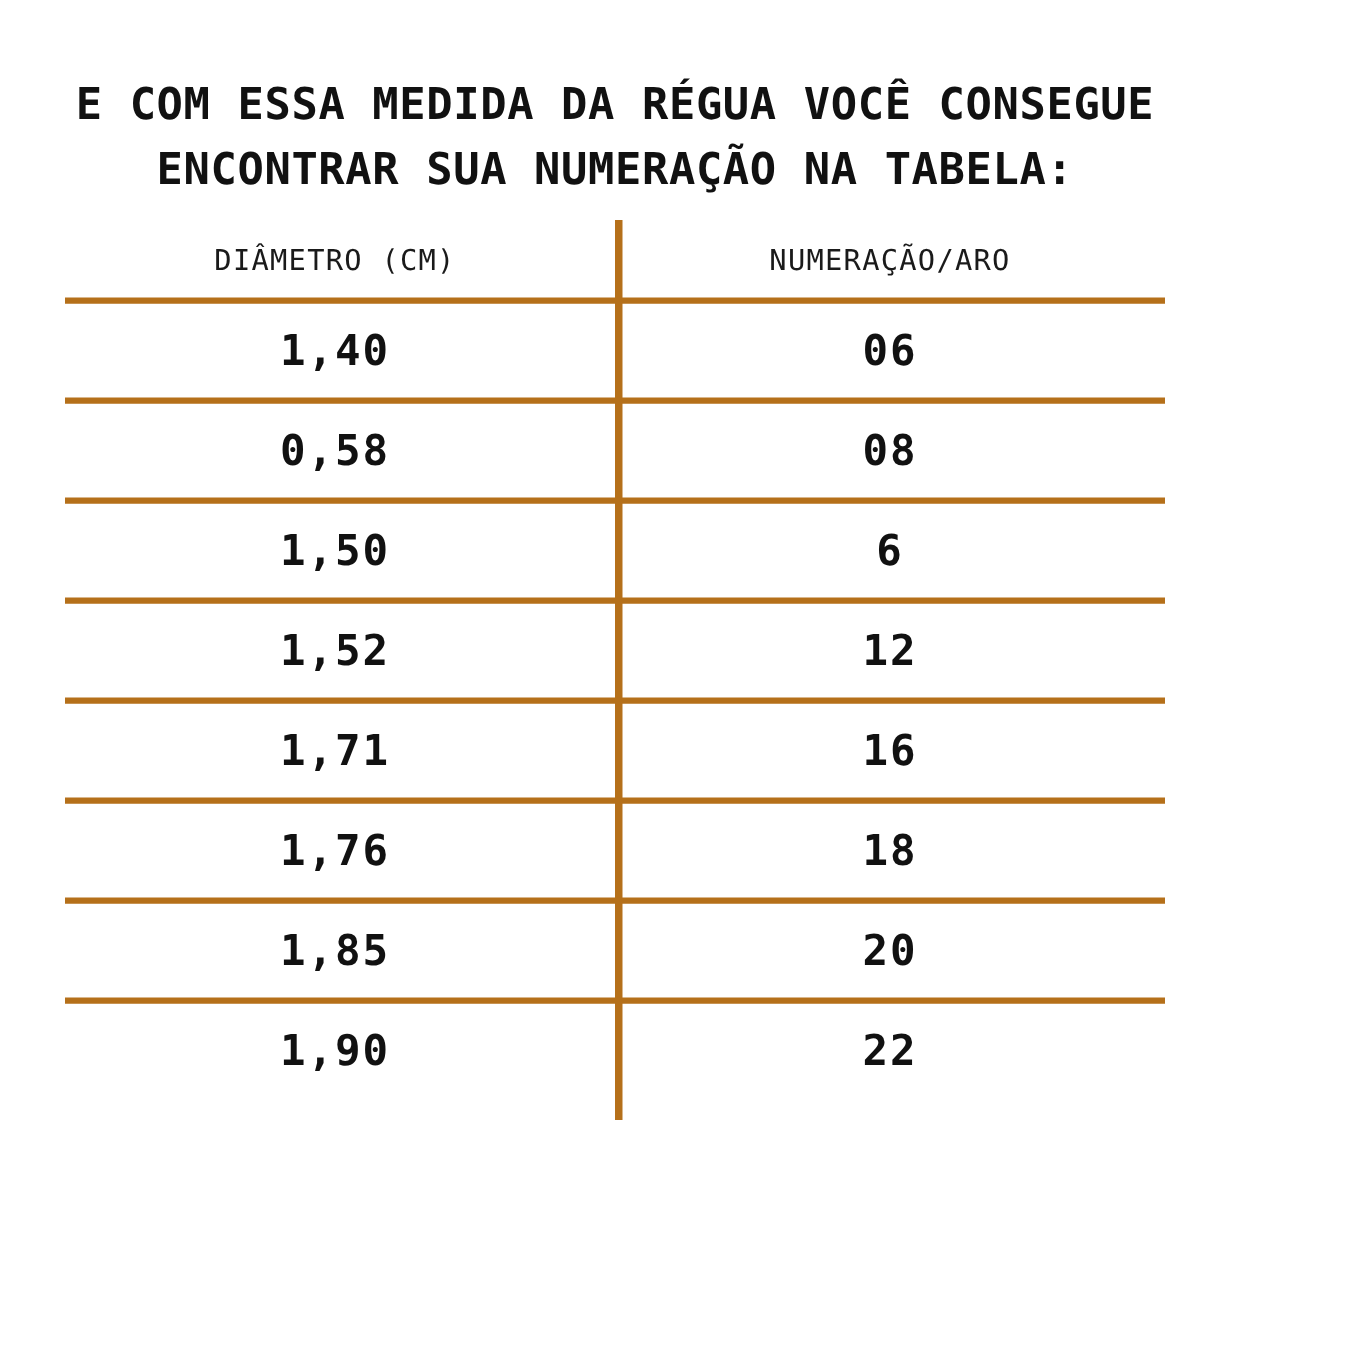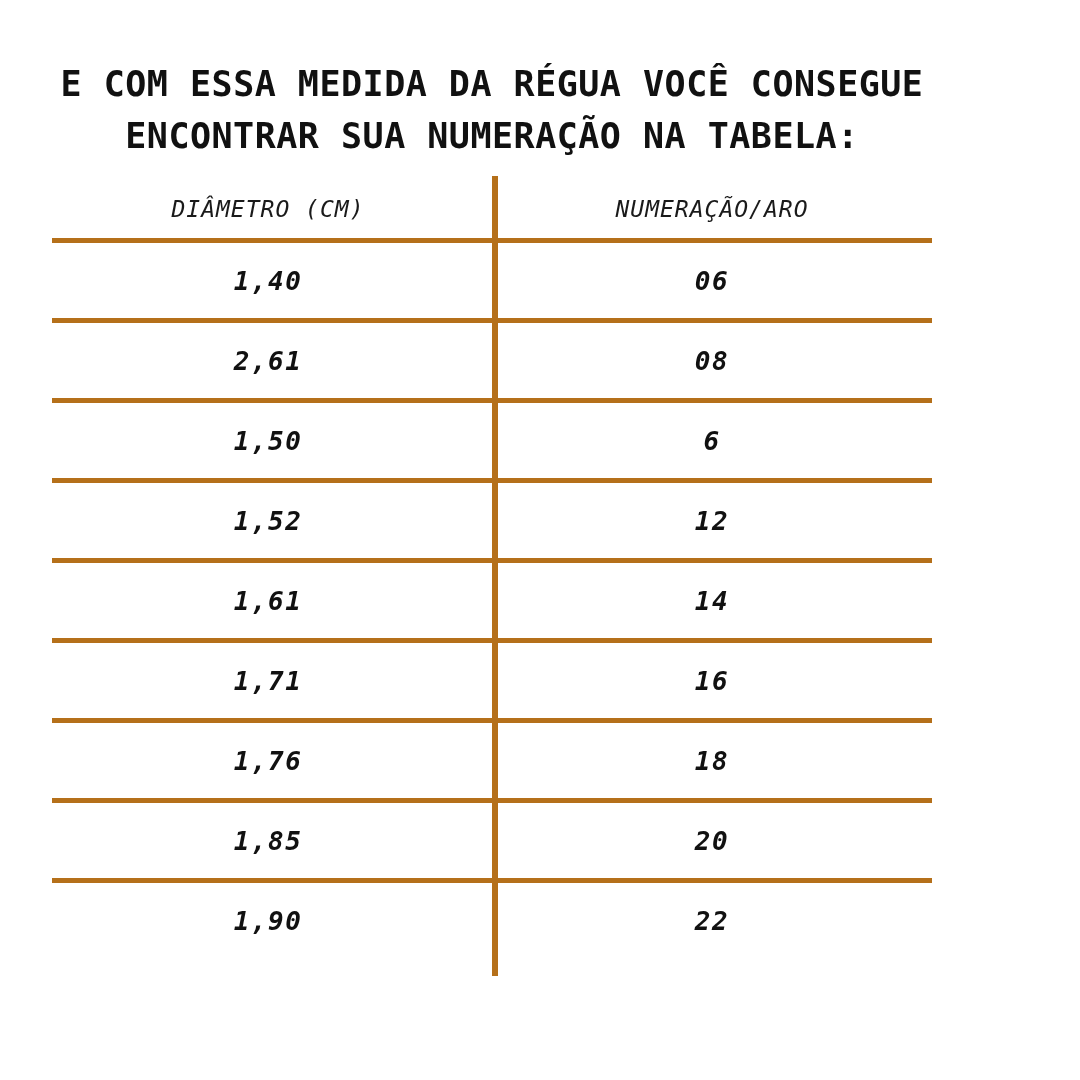--- a/index.html
+++ b/index.html
@@ -35,21 +35,20 @@
   .heading .line {
     display: block;
     white-space: nowrap;
   }
 
   .table-wrap {
     position: relative;
     margin: 0 auto;
     width: 880px;
     padding-top: 28px;
-    font-style: italic;
   }
 
   table.size-table {
     border-collapse: collapse;
     width: 880px;
     table-layout: fixed;
   }
 
   table.size-table col.col-left { width: 440px; }
   table.size-table col.col-right { width: 440px; }
@@ -59,21 +58,21 @@
     font-size: 23px;
     letter-spacing: 1px;
     color: #1a1a1a;
     padding: 6px 0 16px 0;
     text-align: center;
     border-bottom: 5px solid #b5701a;
   }
 
   table.size-table td {
     font-weight: bold;
-    font-size: 26px;
+    font-size: 34px;
     letter-spacing: 1.5px;
     color: #111111;
     text-align: center;
     height: 75px;
     border-bottom: 5px solid #b5701a;
     padding: 0;
   }
 
   table.size-table tr:last-child td {
     border-bottom: none;
@@ -117,34 +116,30 @@
           <th class="cell-left">DIÂMETRO (CM)</th>
           <th class="cell-right">NUMERAÇÃO/ARO</th>
         </tr>
       </thead>
       <tbody>
         <tr>
           <td class="cell-left">1,40</td>
           <td class="cell-right">06</td>
         </tr>
         <tr>
-          <td class="cell-left">2,61</td>
+          <td class="cell-left">0,58</td>
           <td class="cell-right">08</td>
         </tr>
         <tr>
           <td class="cell-left">1,50</td>
           <td class="cell-right">6</td>
         </tr>
         <tr>
           <td class="cell-left">1,52</td>
           <td class="cell-right">12</td>
-        </tr>
-        <tr>
-          <td class="cell-left">1,61</td>
-          <td class="cell-right">14</td>
         </tr>
         <tr>
           <td class="cell-left">1,71</td>
           <td class="cell-right">16</td>
         </tr>
         <tr>
           <td class="cell-left">1,76</td>
           <td class="cell-right">18</td>
         </tr>
         <tr>

